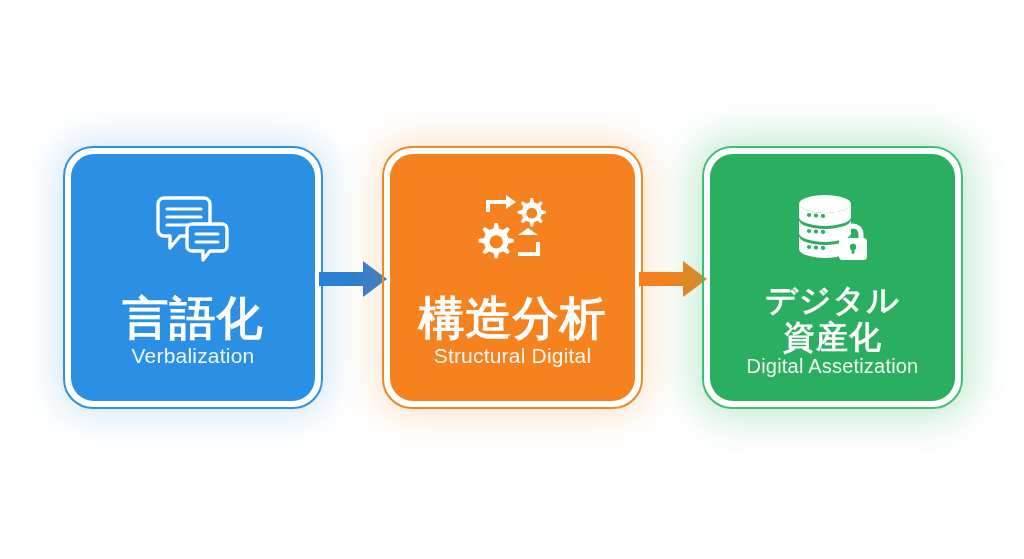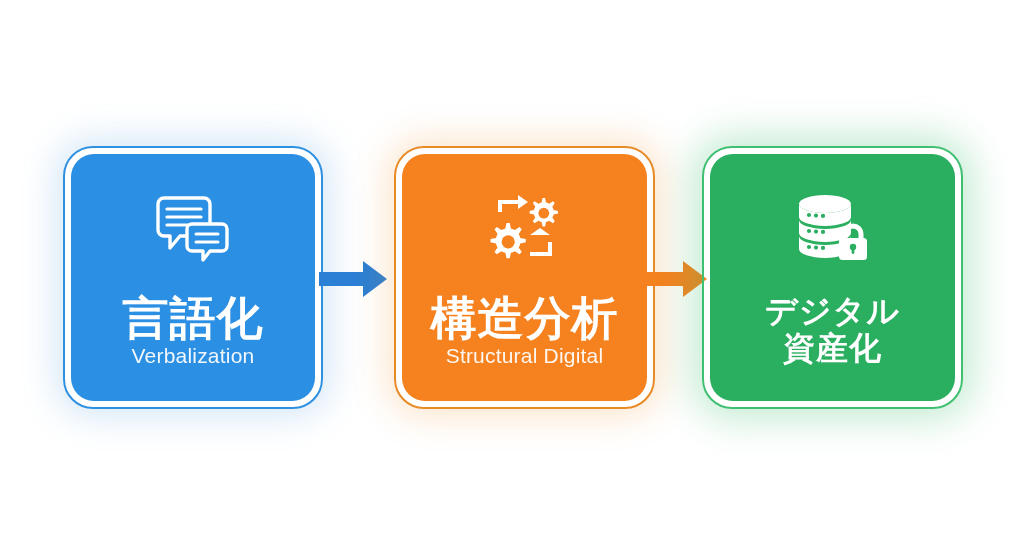--- a/index.html
+++ b/index.html
@@ -151,21 +151,21 @@
 
       </div>
     </div>
 
     <div class="arrow" style="left:319px; top:256px; width:70px;">
       <svg width="70" height="46" viewBox="0 0 70 46">
         <path d="M0 16 H44 V5 L68 23 L44 41 V30 H0 Z" fill="#2B7FD4"></path>
       </svg>
     </div>
 
-    <div class="card-shell orange" style="left:394px; top:146px; width:261px; height:263px;">
+    <div class="card-shell orange" style="left:382px; top:146px; width:261px; height:263px;">
       <div class="card orange">
 
         <div class="card-icon">
           <svg width="80" height="72" viewBox="0 0 80 72" fill="none">
 
             <g fill="#ffffff">
               <path d="M57.5 6 l2.6 0 0.9 4.4 a11 11 0 0 1 3.2 1.3 l3.7 -2.5 1.9 1.9 -2.5 3.7 a11 11 0 0 1 1.3 3.2 l4.4 0.9 0 2.6 -4.4 0.9 a11 11 0 0 1 -1.3 3.2 l2.5 3.7 -1.9 1.9 -3.7 -2.5 a11 11 0 0 1 -3.2 1.3 l-0.9 4.4 -2.6 0 -0.9 -4.4 a11 11 0 0 1 -3.2 -1.3 l-3.7 2.5 -1.9 -1.9 2.5 -3.7 a11 11 0 0 1 -1.3 -3.2 l-4.4 -0.9 0 -2.6 4.4 -0.9 a11 11 0 0 1 1.3 -3.2 l-2.5 -3.7 1.9 -1.9 3.7 2.5 a11 11 0 0 1 3.2 -1.3 Z"></path>
               <circle cx="58.8" cy="21.2" r="5.4" fill="#F5821F"></circle>
             </g>
 
@@ -229,19 +229,20 @@
               <rect x="44" y="45" width="28" height="22" rx="3.5" fill="#ffffff"></rect>
               <circle cx="58" cy="54" r="3.2" fill="#2AAE5F"></circle>
               <rect x="56.6" y="54" width="2.8" height="7" rx="1.4" fill="#2AAE5F"></rect>
             </g>
           </svg>
         </div>
 
         <div class="card-texts">
           <div class="card-title title-3">デジタル
 資産化</div>
+          <div class="card-sub sub-3">Digital Assetization</div>
         </div>
 
       </div>
     </div>
 
   </div>
 </div>
 
 </body></html>

